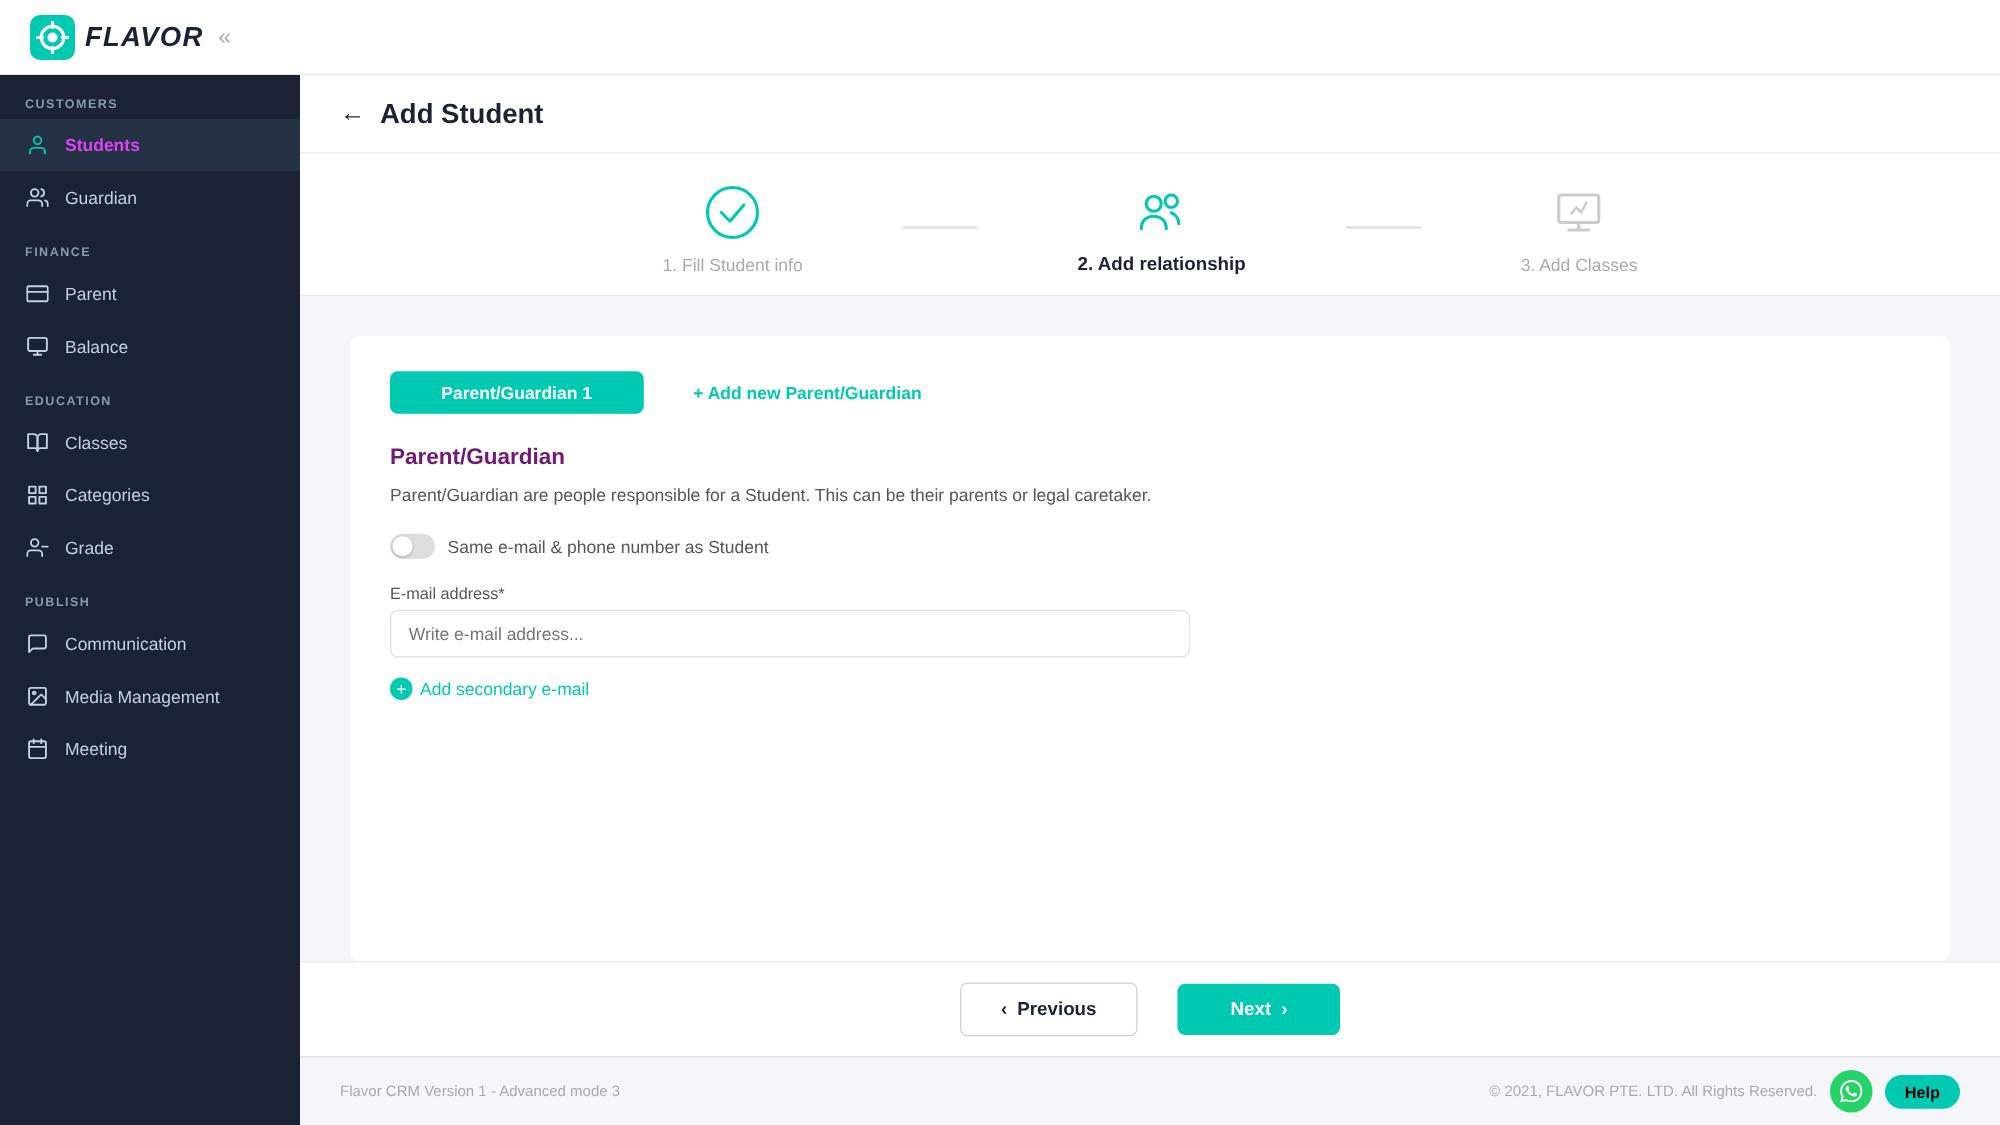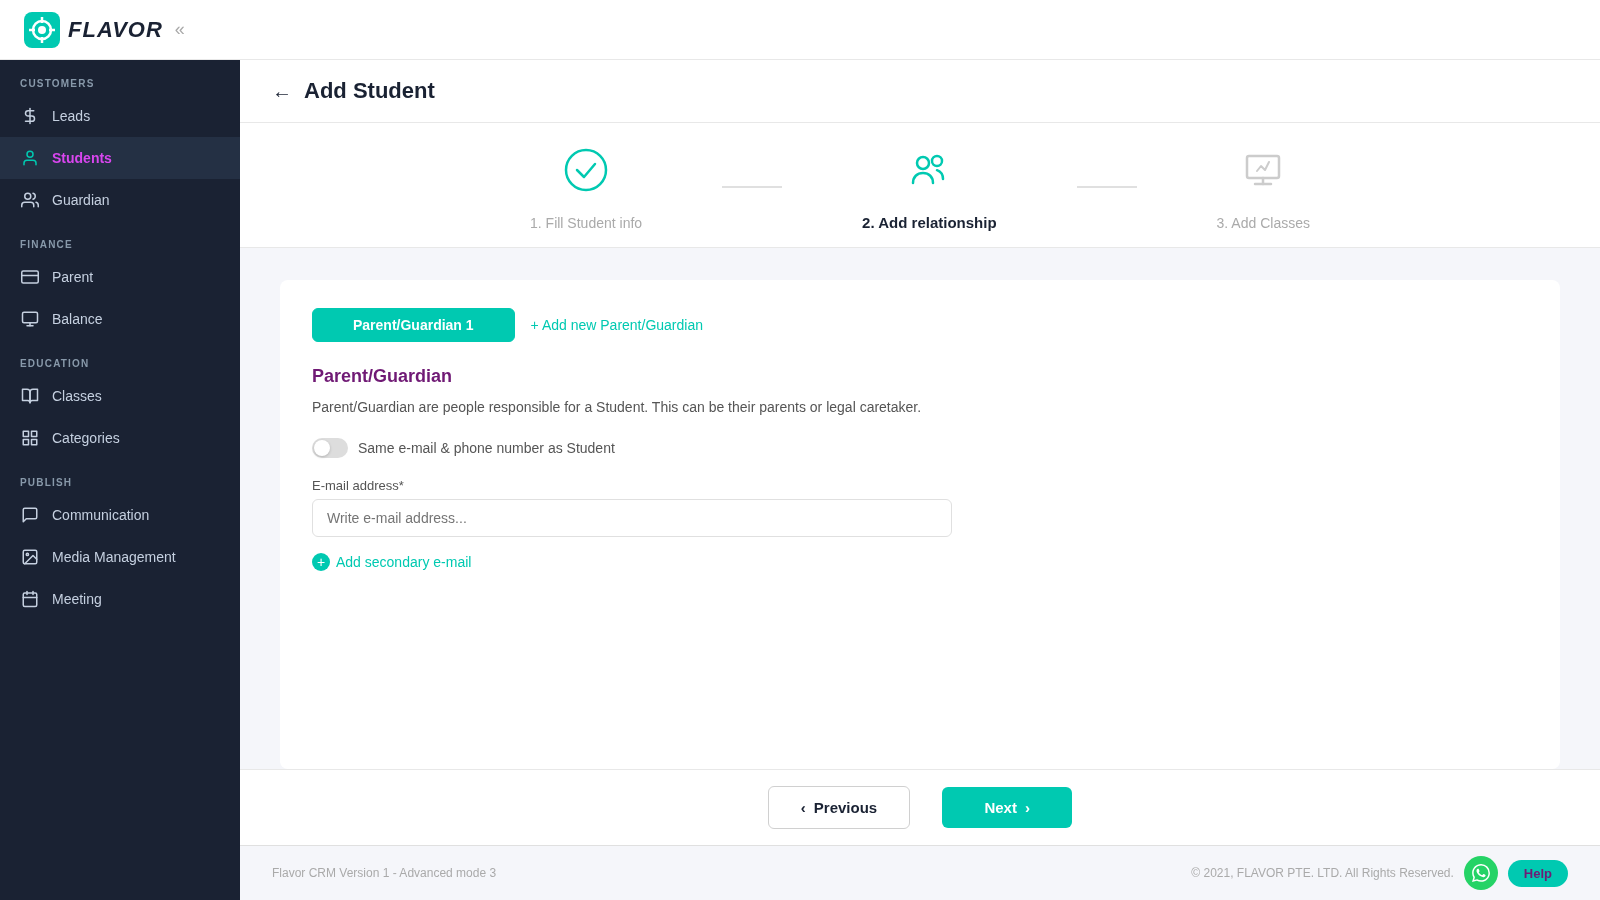--- a/index.html
+++ b/index.html
@@ -80,21 +80,21 @@
     
     .steps-bar {
       background: #fff;
       border-bottom: 1px solid #e8e8e8;
       display: flex;
       justify-content: center;
       align-items: center;
       gap: 80px;
       padding: 20px 0 16px 0;
     }
-    .step { display: flex; flex-direction: column; align-items: center; gap: 19px; }
+    .step { display: flex; flex-direction: column; align-items: center; gap: 8px; }
     .step-icon-wrap { width: 52px; height: 52px; display: flex; align-items: center; justify-content: center; }
     .step-icon-wrap svg { width: 44px; height: 44px; }
     .step-label { font-size: 14px; font-weight: 400; color: #aaa; }
     .step-label.active { font-weight: 700; color: #1a2233; font-size: 15px; }
     .step-label.done { color: #aaa; }
 
     
     .content-area {
       flex: 1;
       overflow-y: auto;
@@ -118,21 +118,21 @@
       padding: 8px 40px;
       border-radius: 6px;
       border: 1.5px solid #00c9b1;
       background: #fff;
       color: #00c9b1;
       font-size: 14px;
       font-weight: 600;
       cursor: pointer;
     }
     .tab-btn.active { background: #00c9b1; color: #fff; border-color: #00c9b1; }
-    .add-guardian-link { color: #00c9b1; font-size: 14px; font-weight: 400; cursor: pointer; text-decoration: none; }
+    .add-guardian-link { color: #00c9b1; font-size: 14px; font-weight: 700; cursor: pointer; text-decoration: none; margin-left: 24px; }
 
     
     .section-title { font-size: 18px; font-weight: 700; color: #701a75; margin-bottom: 10px; }
     .section-desc { font-size: 14px; color: #555; margin-bottom: 20px; line-height: 1.5; }
 
     
     .toggle-row { display: flex; align-items: center; gap: 10px; margin-bottom: 20px; }
     .toggle { width: 36px; height: 20px; border-radius: 10px; background: #ddd; position: relative; cursor: pointer; flex-shrink: 0; }
     .toggle-knob { width: 16px; height: 16px; border-radius: 50%; background: #fff; position: absolute; top: 2px; left: 2px; box-shadow: 0 1px 3px rgba(0,0,0,0.2); }
     .toggle-label { font-size: 14px; color: #555; }
@@ -216,21 +216,21 @@
       align-items: center;
       font-size: 12px;
       color: #aaa;
     }
     .footer-right { display: flex; align-items: center; gap: 10px; }
     .whatsapp-btn {
       width: 34px; height: 34px; border-radius: 50%; background: #25d366;
       display: flex; align-items: center; justify-content: center; color: #fff; font-size: 18px;
     }
     .help-btn {
-      background: #00c9b1; color: #701a75; border-radius: 16px;
+      background: #00c9b1; color: #000000; border-radius: 16px;
       padding: 6px 16px; font-size: 13px; font-weight: 600;
     }
 
     
     .divider { width: 60px; height: 2px; background: #e0e0e0; }
   </style>
 </head>
 <body>
 
 <div class="topbar">
@@ -251,29 +251,20 @@
   </div>
 </div>
 
 <div class="layout">
 
   <div class="sidebar">
 
 
     <div>
       <div class="sidebar-section-label">CUSTOMERS</div>
-      <div class="sidebar-item">
-        <span class="icon">
-          <svg width="18" height="18" viewBox="0 0 24 24" fill="none" stroke="currentColor" stroke-width="2" stroke-linecap="round" stroke-linejoin="round">
-              <line x1="12" y1="2" x2="12" y2="22"></line>
-              <path d="M17 5H9.5a3.5 3.5 0 0 0 0 7h5a3.5 3.5 0 0 1 0 7H6"></path>
-            </svg>
-        </span>
-        <span>Leads</span>
-      </div>
       <div class="sidebar-item active">
         <span class="icon">
           <svg width="18" height="18" viewBox="0 0 24 24" fill="none" stroke="#00c9b1" stroke-width="2" stroke-linecap="round" stroke-linejoin="round">
               <path d="M20 21v-2a4 4 0 0 0-4-4H8a4 4 0 0 0-4 4v2"></path>
               <circle cx="12" cy="7" r="4"></circle>
             </svg>
         </span>
         <span style="color:#d946ef;">Students</span>
       </div>
       <div class="sidebar-item">
@@ -326,20 +317,30 @@
       <div class="sidebar-item">
         <span class="icon">
           <svg width="18" height="18" viewBox="0 0 24 24" fill="none" stroke="currentColor" stroke-width="2" stroke-linecap="round" stroke-linejoin="round">
               <rect x="3" y="3" width="7" height="7"></rect>
               <rect x="14" y="3" width="7" height="7"></rect>
               <rect x="3" y="14" width="7" height="7"></rect>
               <rect x="14" y="14" width="7" height="7"></rect>
             </svg>
         </span>
         <span>Categories</span>
+      </div>
+      <div class="sidebar-item">
+        <span class="icon">
+          <svg width="18" height="18" viewBox="0 0 24 24" fill="none" stroke="currentColor" stroke-width="2" stroke-linecap="round" stroke-linejoin="round">
+              <path d="M17 21v-2a4 4 0 0 0-4-4H5a4 4 0 0 0-4 4v2"></path>
+              <circle cx="9" cy="7" r="4"></circle>
+              <line x1="23" y1="11" x2="17" y2="11"></line>
+            </svg>
+        </span>
+        <span>Grade</span>
       </div>
     </div>
 
     <div>
       <div class="sidebar-section-label">PUBLISH</div>
       <div class="sidebar-item">
         <span class="icon">
           <svg width="18" height="18" viewBox="0 0 24 24" fill="none" stroke="currentColor" stroke-width="2" stroke-linecap="round" stroke-linejoin="round">
               <path d="M21 15a2 2 0 0 1-2 2H7l-4 4V5a2 2 0 0 1 2-2h14a2 2 0 0 1 2 2z"></path>
             </svg>

